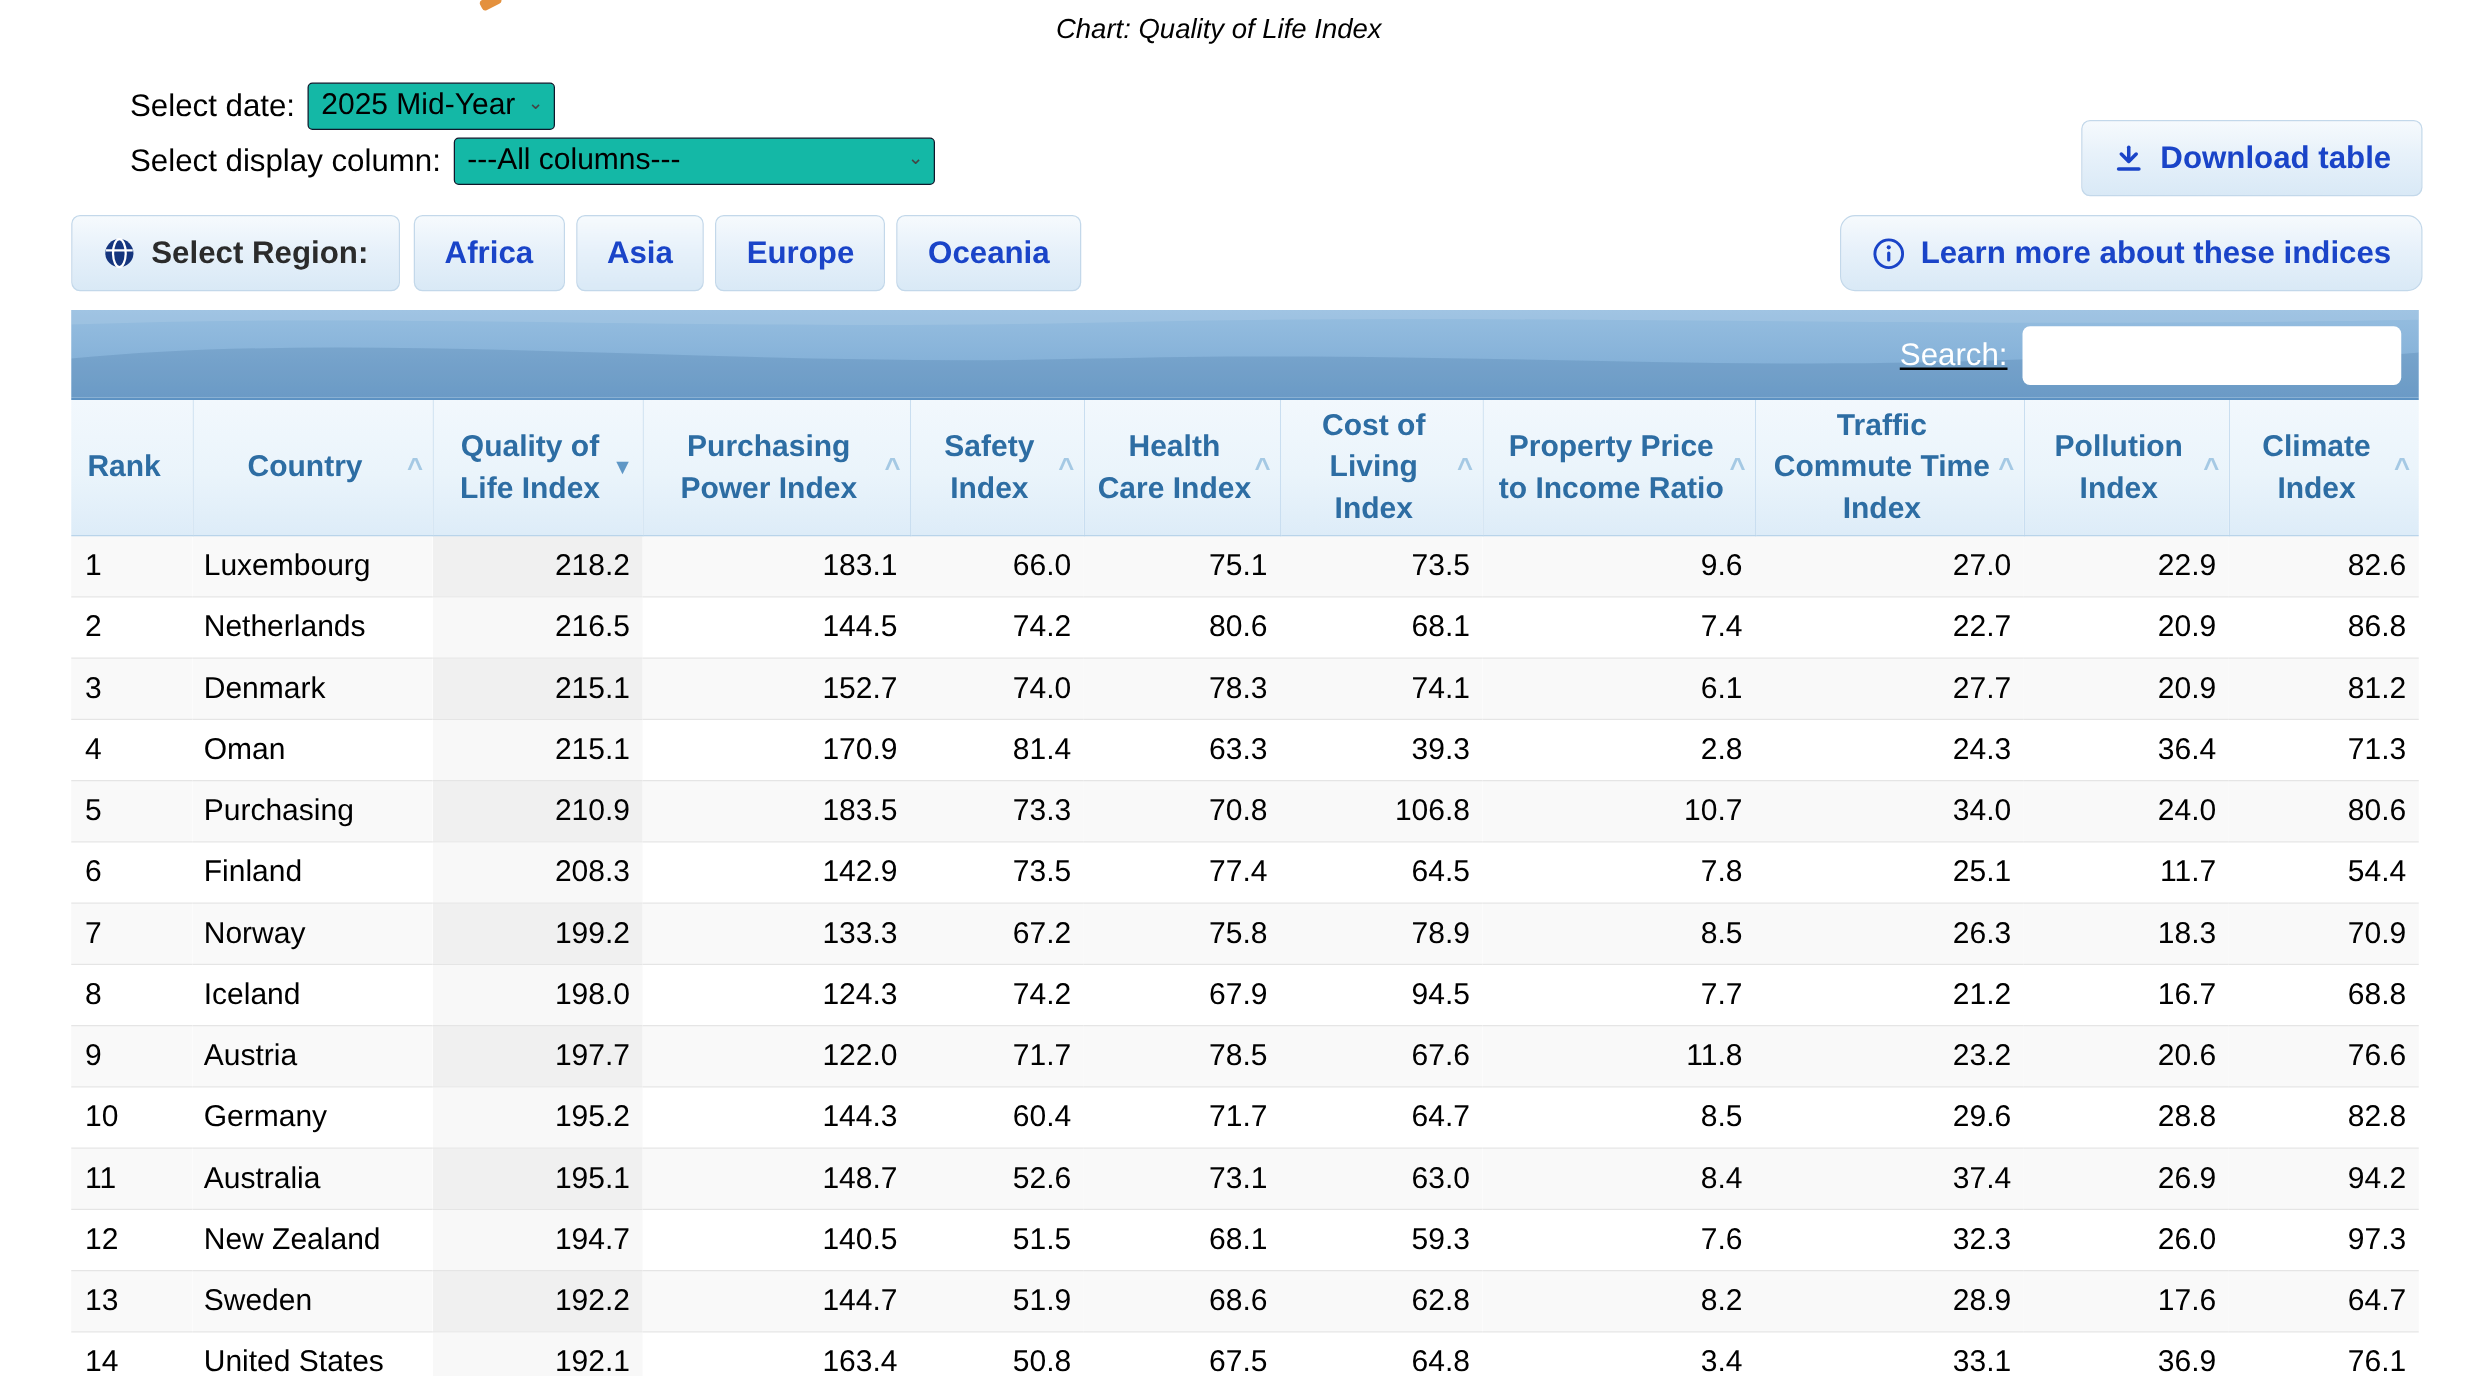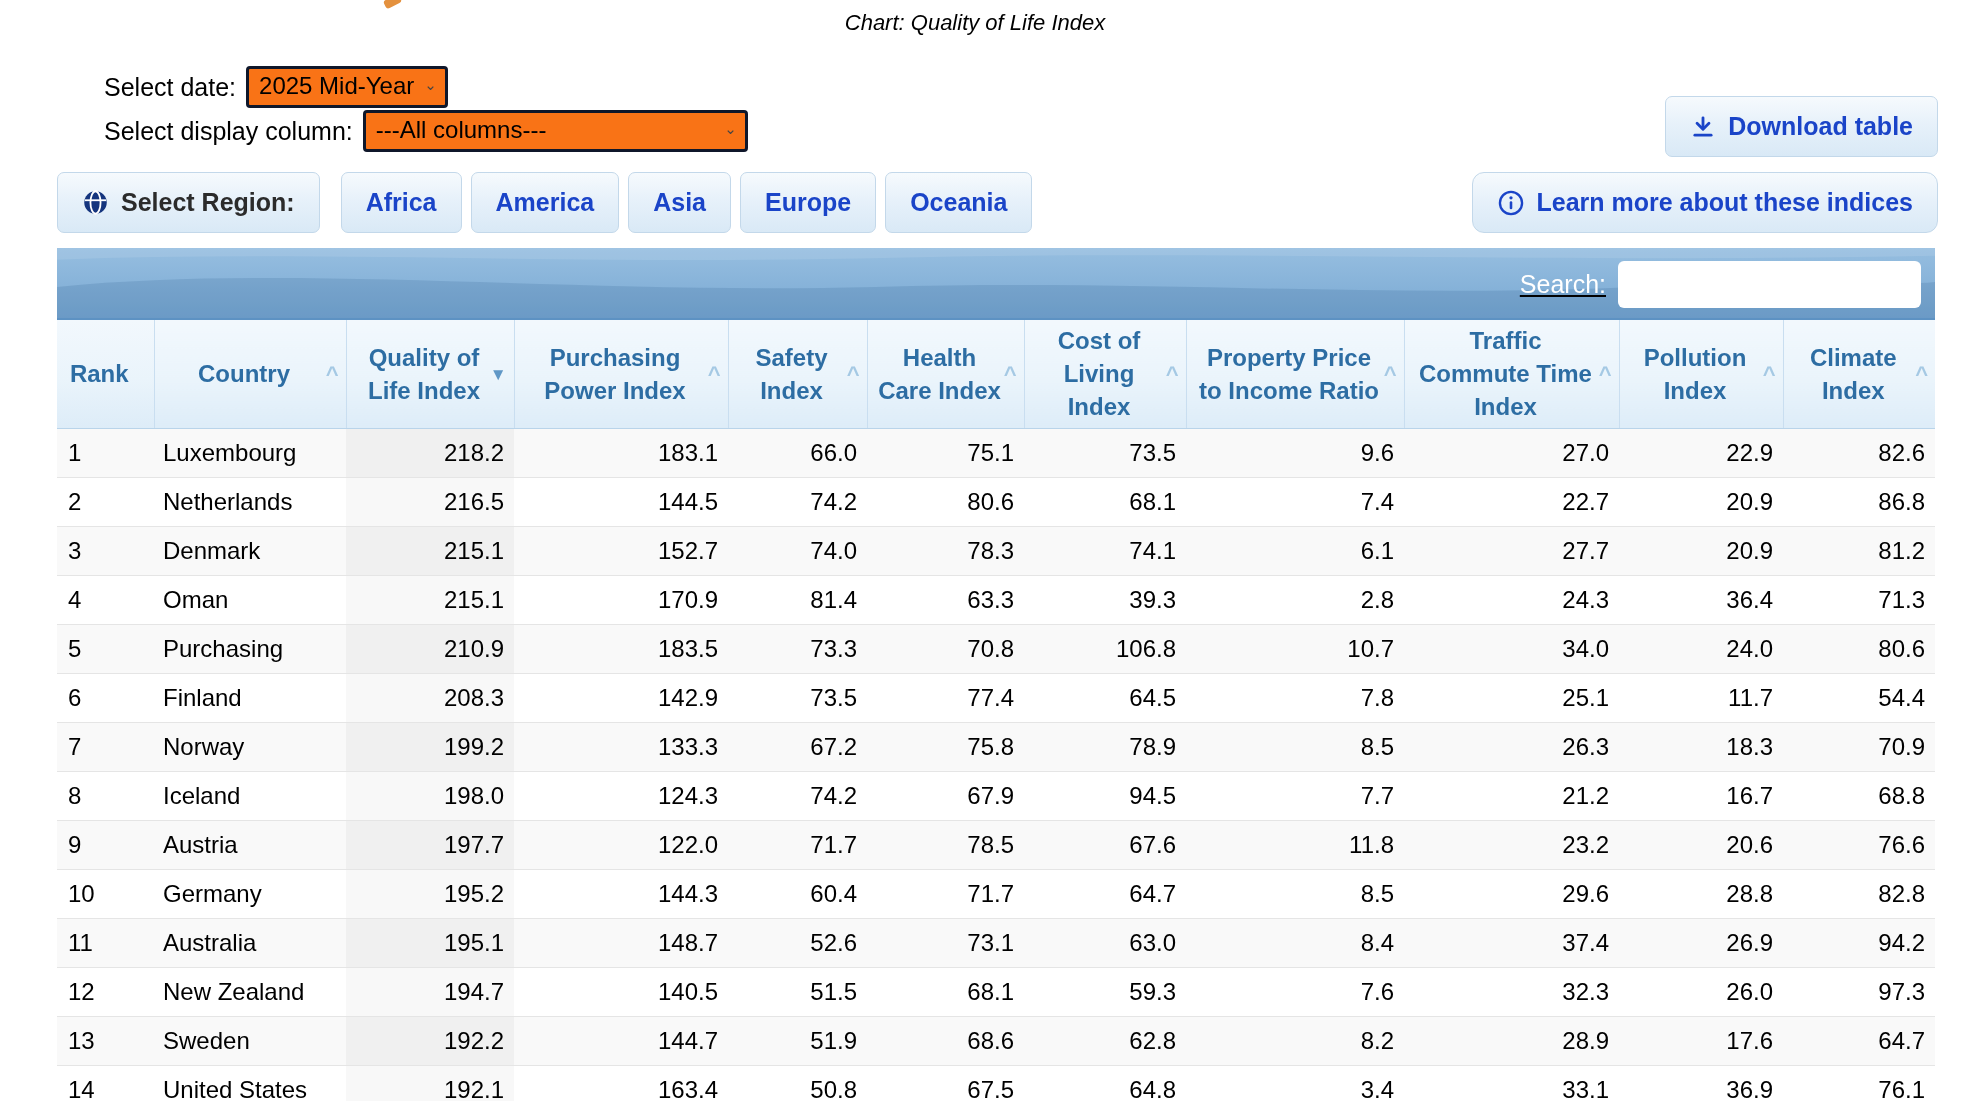--- a/index.html
+++ b/index.html
@@ -15,34 +15,34 @@
   .chart-title { position:absolute; top:10px; left:0; width:1950px; text-align:center;
                  font-style:italic; font-size:22px; color:#000; }
 
   
   .ctl-row { position:absolute; left:57px; display:flex; align-items:center; gap:10px;
              font-size:25px; color:#000;margin-left:47px; }
   .row-date { top:66px; }
   .row-col  { top:110px; }
 
   .select-box { display:inline-flex; align-items:center; justify-content:space-between;
-                border:3px solid #0f172a; border-radius:4px; background:#f97316;
+                border:1px solid #0f172a; border-radius:4px; background:#14b8a6;
                 font-size:24px; padding:3px 8px 5px 10px; gap:10px; cursor:default; }
   .select-box .chev { font-size:15px; color:#444; line-height:1; transform:translateY(-2px); }
   .select-col { width:385px; }
 
   
   .btn { display:inline-flex; align-items:center; gap:12px; border:1px solid #c3d8ea;
          border-radius:7px; background:linear-gradient(#f6fafd,#e7f1fa 45%,#d9e9f6);
          font-family:"Liberation Sans",sans-serif; font-size:25px; font-weight:bold;
          color:#1a44c8; padding:15px 24px; cursor:pointer; }
   .btn svg { flex:0 0 auto; }
   .download-btn { position:absolute; right:43px; top:96px; }
   .learnmore-btn { position:absolute; right:43px; top:172px;border-radius:12px; }
-  .region-row { position:absolute; left:57px; top:172px; display:flex; gap:21px; }
+  .region-row { position:absolute; left:57px; top:172px; display:flex; gap:11px; }
   .region-label-btn { color:#2b2b2b; }
 
   
   .table-wrap { position:absolute; left:57px; top:248px; width:1878px; }
   .wave-band { position:relative; height:72px;
                background:linear-gradient(#96bee0,#7aa9d3);
                border-bottom:2px solid #5d92c3; overflow:hidden; }
   .wave-band svg.waves { position:absolute; left:0; top:0; width:100%; height:100%; }
   .search-area { position:absolute; right:14px; top:0; height:72px;
                  display:flex; align-items:center; gap:12px; z-index:2;text-decoration:underline; }
@@ -113,21 +113,20 @@
         <svg width="27" height="27" viewBox="0 0 24 24">
           <circle cx="12" cy="12" r="10" fill="#15357e"></circle>
           <ellipse cx="12" cy="12" rx="4.5" ry="10" fill="none" stroke="#ffffff" stroke-width="1.6"></ellipse>
           <path d="M2.5 10 H21.5" stroke="#ffffff" stroke-width="1.6" fill="none"></path>
         </svg>
       </span>
       <span>Select Region:</span>
     </button>
     <span style="display:inline-flex;gap:9px;">
         <button class="btn">Africa</button>
-        <button class="btn">America</button>
         <button class="btn">Asia</button>
         <button class="btn">Europe</button>
         <button class="btn">Oceania</button>
       </span>
   </div>
 
   <button class="btn learnmore-btn">
     <span style="display:inline-flex;">
       <svg width="28" height="28" viewBox="0 0 24 24" fill="none">
         <circle cx="12" cy="12" r="9.5" stroke="#1a44c8" stroke-width="2"></circle>

